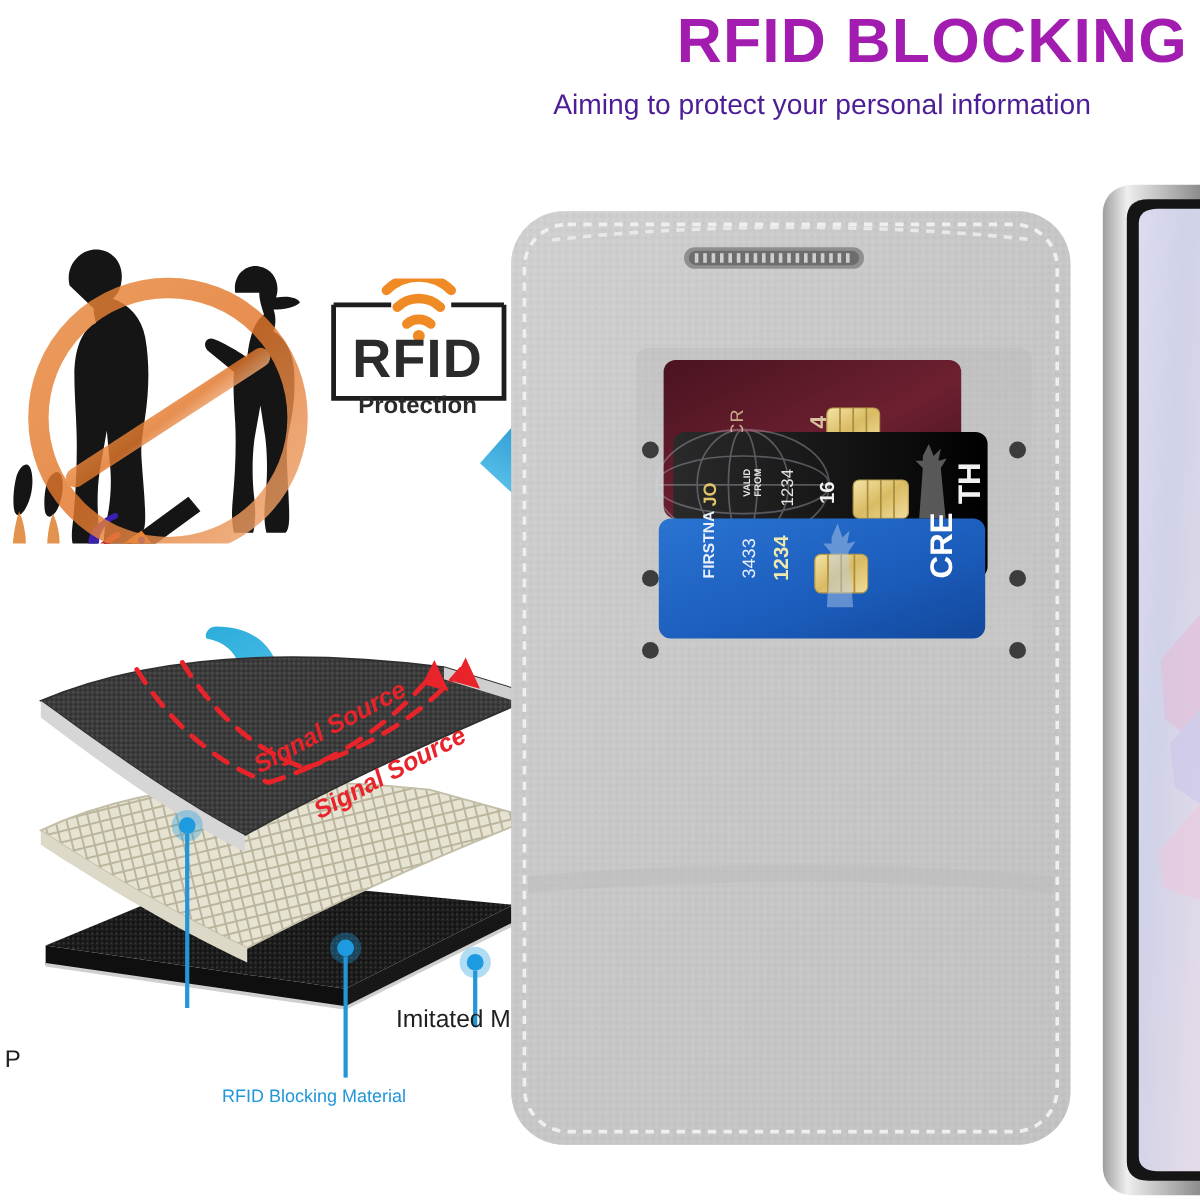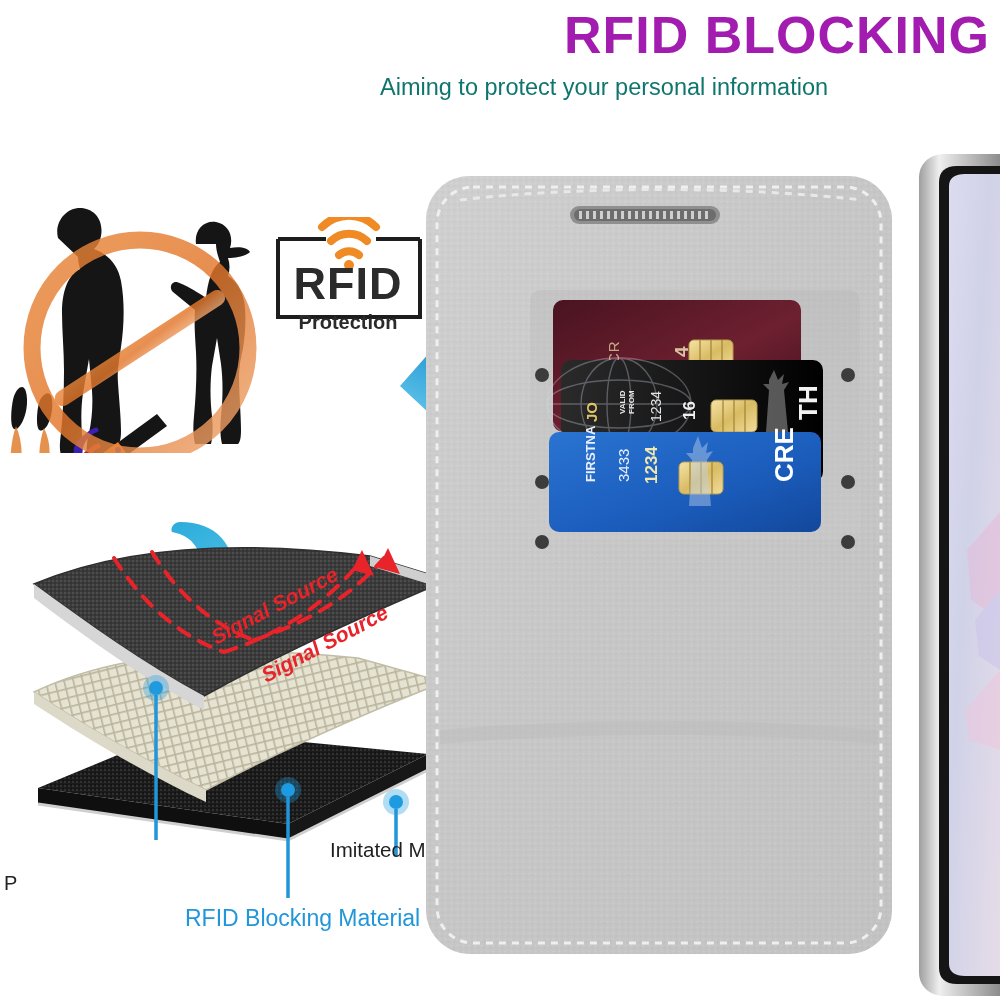--- a/index.html
+++ b/index.html
@@ -4,45 +4,45 @@
 <style>
   html,body{margin:0;padding:0;background:#fff;}
   body{width:1000px;height:1000px;position:relative;overflow:hidden;
        font-family:"Liberation Sans","DejaVu Sans",sans-serif;}
   .stage{position:absolute;inset:0;width:1000px;height:1000px;background:#fff;}
 
   
   .headline{position:absolute;left:420px;top:8px;width:570px;text-align:right;
             font-size:52px;font-weight:bold;letter-spacing:1px;color:#a21caf;
             line-height:1.04;}
-  .sub{position:absolute;left:380px;top:72px;width:610px;text-align:left;
-       font-size:23.5px;color:#0f766e;line-height:1.33;font-weight:400;}
+  .sub{position:absolute;left:380px;top:72px;width:610px;text-align:center;
+       font-size:23.5px;color:#4c1d95;line-height:1.33;font-weight:400;}
 
   
   .emblem{position:absolute;left:0px;top:178px;width:270px;height:275px;}
   .emblem svg{display:block;}
 
   
-  .badge{position:absolute;left:268px;top:217px;width:162px;height:120px;}
+  .badge{position:absolute;left:268px;top:232px;width:162px;height:120px;}
   .badge svg{display:block;}
 
   
   .arrow-left{position:absolute;left:398px;top:340px;width:120px;height:90px;}
   
   .arrow-down{position:absolute;left:160px;top:518px;width:110px;height:110px;}
 
   
   .layers{position:absolute;left:28px;top:540px;width:430px;height:360px;}
   .layers svg{display:block;}
 
   
   .lbl{position:absolute;font-size:20.5px;color:#1f1f1f;white-space:nowrap;}
   .lbl-leather{left:100px;top:830px;}
   .lbl-micro{left:330px;top:838px;}
-  .lbl-rfid{left:185px;top:905px;color:#2196d9;font-size:23px;}
+  .lbl-rfid{left:185px;top:905px;color:#2196d9;font-size:15px;}
   .lbl-stray{left:4px;top:872px;font-size:20px;color:#222;}
 
   
   .flap{position:absolute;left:420px;top:170px;width:480px;height:790px;}
 
   
   .phone{position:absolute;left:905px;top:150px;width:95px;height:850px;}
 
   
   .cards{position:absolute;left:543px;top:292px;width:310px;height:245px;}

